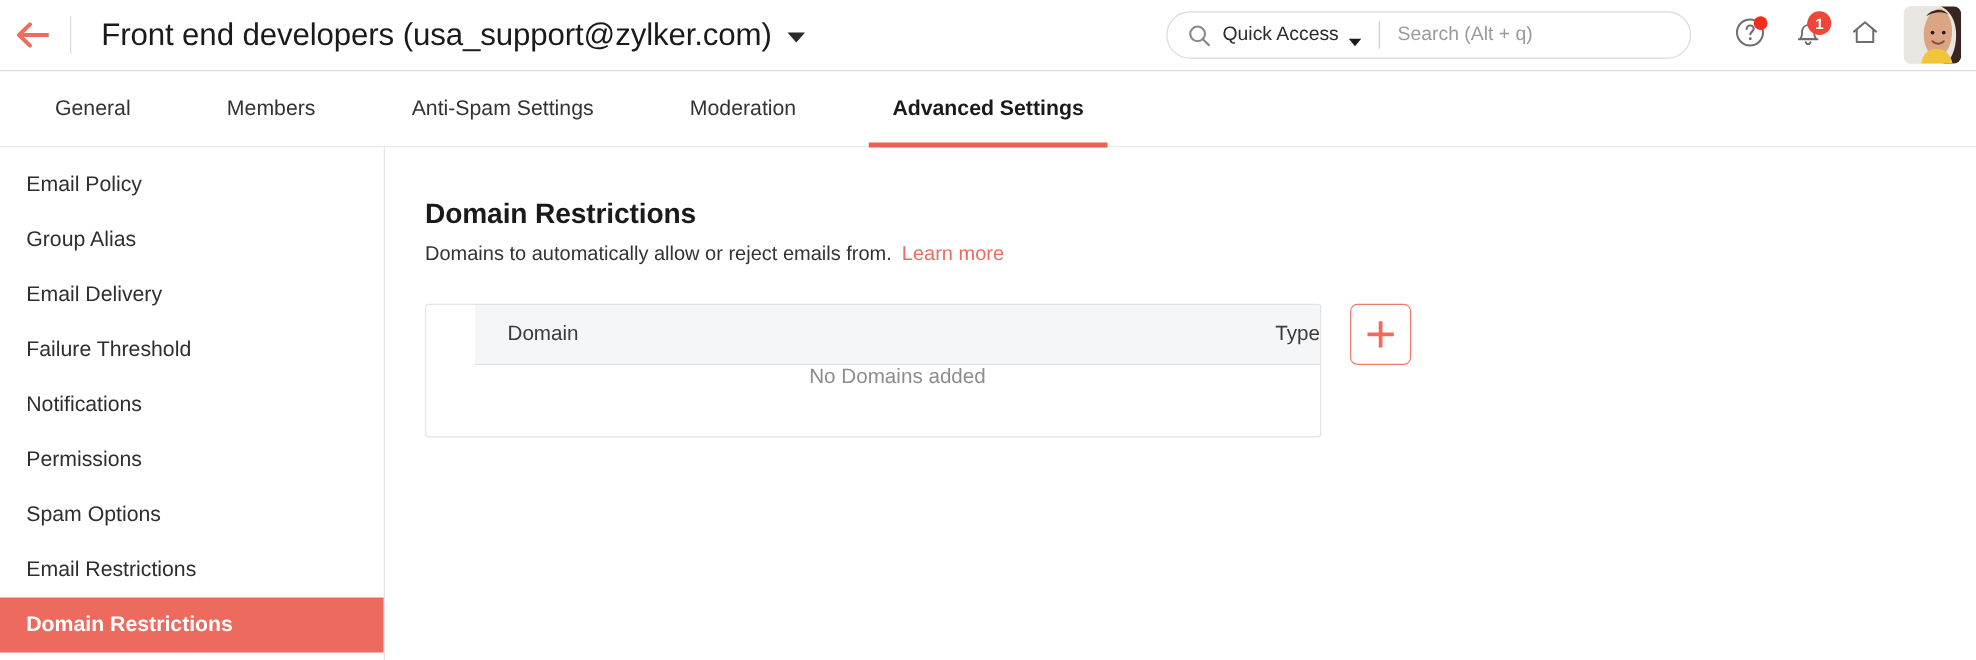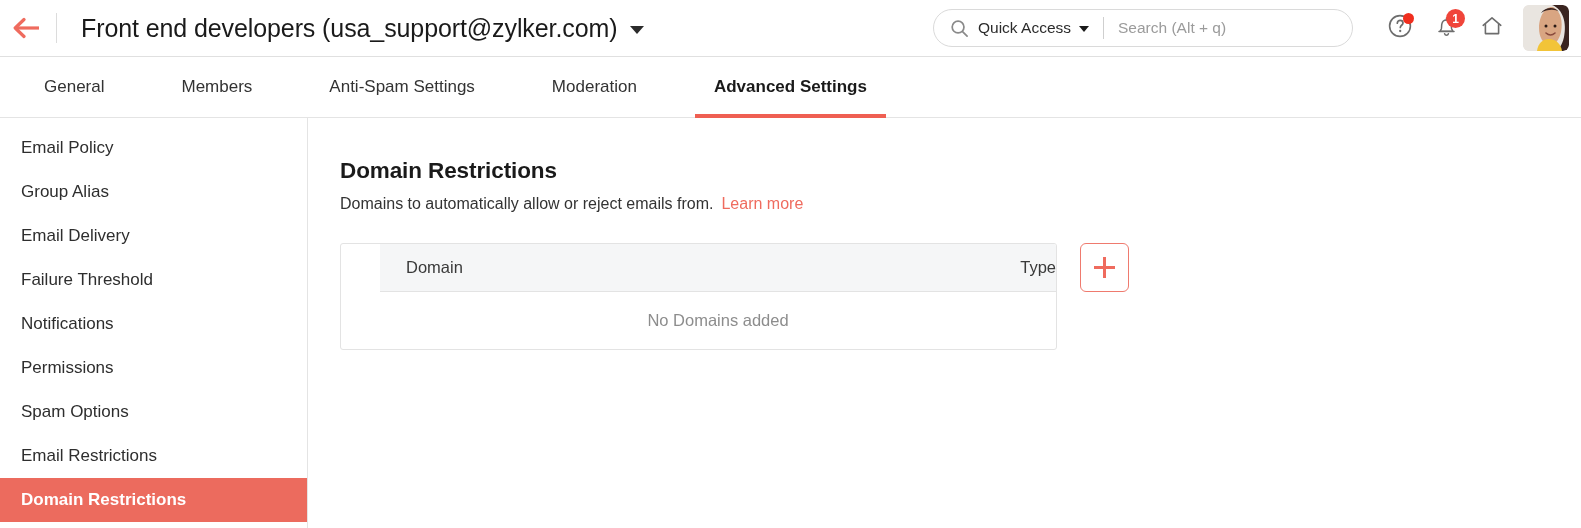--- a/index.html
+++ b/index.html
@@ -84,21 +84,21 @@
     margin-right: 24px;
   }
   .search-icon {
     margin-left: 16px;
     margin-right: 9px;
     flex: none;
     display: flex;
   }
   .quick-access {
     display: flex;
-    align-items: center;
+    align-items: flex-end;
     gap: 8px;
     cursor: pointer;
     white-space: nowrap;
   }
   .quick-access-label {
     font-size: 15.5px;
     color: #2b2b2b;
   }
   .mini-caret {
     width: 0; height: 0;
@@ -283,21 +283,20 @@
   }
   .th {
     font-size: 16.5px;
     color: #3a3a3a;
   }
   .th.col-domain { padding-left: 26px; width: 420px; }
   .th.col-type { flex: 1; text-align: right; }
   .table-body {
     height: 57px;
     display: flex;
-    align-items: center;
     justify-content: center;
   }
   .empty-text {
     font-size: 16.5px;
     color: #8d8d8d;
   }
 
   .add-btn {
     width: 49px;
     height: 49px;

